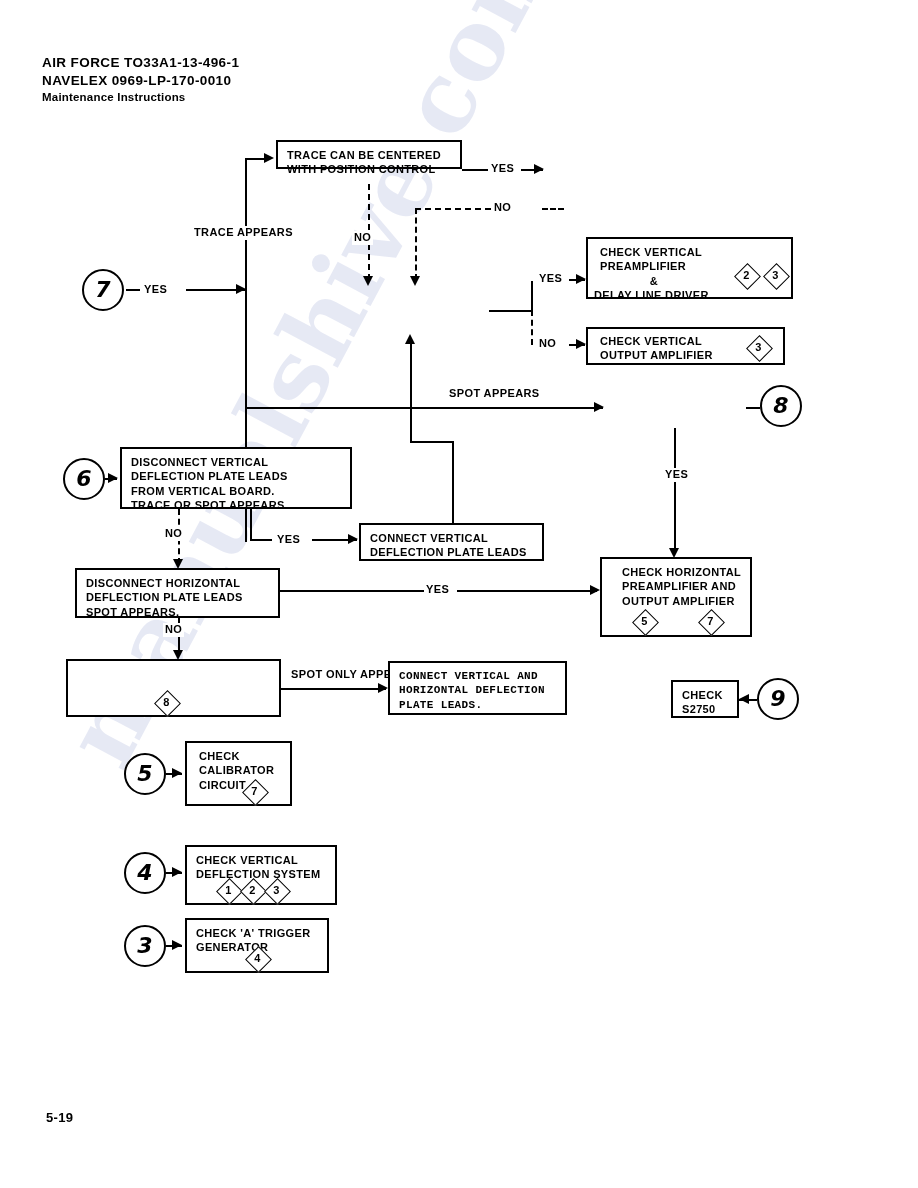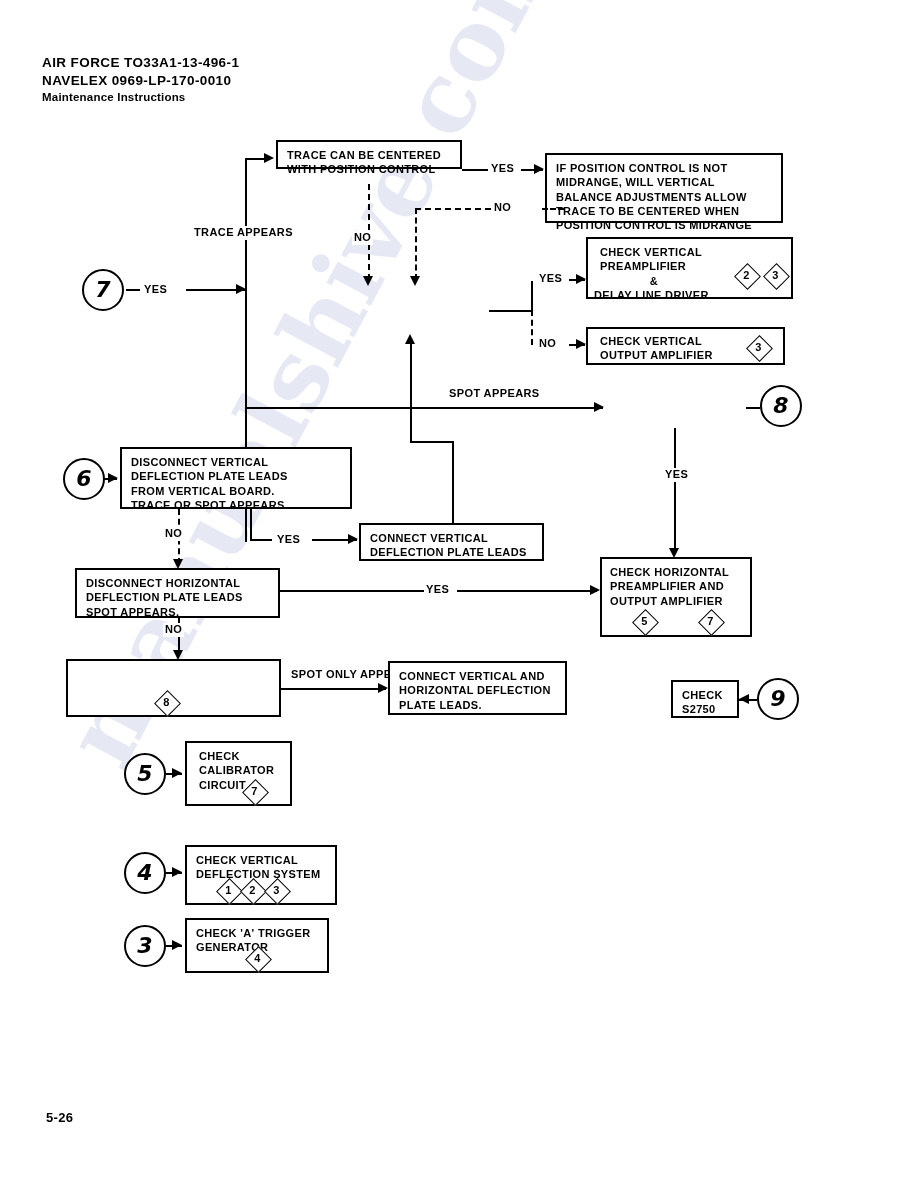--- a/index.html
+++ b/index.html
@@ -214,27 +214,20 @@
   <div class="box pad" style="left:276px; top:140px; width:186px; height:29px;">
     <span class="txt">TRACE CAN BE CENTERED
 WITH POSITION CONTROL</span>
   </div>
 
   <div class="ln lh" style="left:462px; top:169px; width:26px;"></div>
   <div class="lbl" style="left:489px; top:162px;">YES</div>
   <div class="ln lh" style="left:521px; top:169px; width:22px;"></div>
   <div class="ar ar-r" style="left:534px; top:164px;"></div>
 
-  <div class="box pad" style="left:545px; top:153px; width:238px; height:70px;">
-    <span class="txt">IF POSITION CONTROL IS NOT
-MIDRANGE, WILL VERTICAL
-BALANCE ADJUSTMENTS ALLOW
-TRACE TO BE CENTERED WHEN
-POSITION CONTROL IS MIDRANGE</span>
-  </div>
 
   <div class="dash-h" style="left:542px; top:208px; width:22px;"></div>
   <div class="lbl" style="left:492px; top:201px;">NO</div>
   <div class="dash-h" style="left:415px; top:208px; width:76px;"></div>
   <div class="dash-v" style="left:415px; top:208px; height:72px;"></div>
   <div class="ar ar-d" style="left:410px; top:276px;"></div>
 
   <div class="dash-v" style="left:368px; top:184px; height:96px;"></div>
   <div class="lbl" style="left:352px; top:231px;">NO</div>
   <div class="ar ar-d" style="left:363px; top:276px;"></div>
@@ -336,21 +329,21 @@
   <div class="ln lh" style="left:280px; top:590px; width:145px;"></div>
   <div class="lbl" style="left:424px; top:583px;">YES</div>
   <div class="ln lh" style="left:457px; top:590px; width:140px;"></div>
   <div class="ar ar-r" style="left:590px; top:585px;"></div>
 
   <div class="ln lv" style="left:178px; top:618px; height:38px;"></div>
   <div class="lbl" style="left:163px; top:623px;">NO</div>
   <div class="ar ar-d" style="left:173px; top:650px;"></div>
 
   <div class="box" style="left:600px; top:557px; width:152px; height:80px;">
-    <div style="padding:6px 6px 0 8px;">
+    <div style="padding:6px 6px 0 20px;">
       <span class="txt">CHECK HORIZONTAL
 PREAMPLIFIER AND
 OUTPUT AMPLIFIER</span>
     </div>
     <div class="dia" style="left:32px; top:52px;">
       <span class="d-shape"></span>
       <span class="d-num">5</span>
     </div>
     <div class="dia" style="left:98px; top:52px;">
       <span class="d-shape"></span>
@@ -363,21 +356,21 @@
       <span class="d-shape"></span>
       <span class="d-num">8</span>
     </div>
   </div>
 
   <div class="ln lh" style="left:281px; top:688px; width:105px;"></div>
   <div class="lbl" style="left:289px; top:668px; background:transparent;">SPOT ONLY
 APPEARS</div>
   <div class="ar ar-r" style="left:378px; top:683px;"></div>
 
-  <div class="box pad" style="left:388px; top:661px; width:179px; height:54px;">
+  <div class="box pad" style="left:388px; top:661px; width:179px; height:54px;font-family:Liberation Mono, monospace;">
     <span class="txt">CONNECT VERTICAL AND
 HORIZONTAL DEFLECTION
 PLATE LEADS.</span>
   </div>
 
   <div class="box pad" style="left:671px; top:680px; width:68px; height:38px;">
     <span class="txt">CHECK
 S2750</span>
   </div>
   <div class="ln lh" style="left:739px; top:699px; width:18px;"></div>
@@ -439,15 +432,15 @@
     <div style="padding:6px 6px 0 9px;">
       <span class="txt">CHECK 'A' TRIGGER
 GENERATOR</span>
     </div>
     <div class="dia" style="left:60px; top:28px;">
       <span class="d-shape"></span>
       <span class="d-num">4</span>
     </div>
   </div>
 
-  <div id="folio">5-26</div>
+  <div id="folio">5-19</div>
 
 </div>
 
 </body></html>

